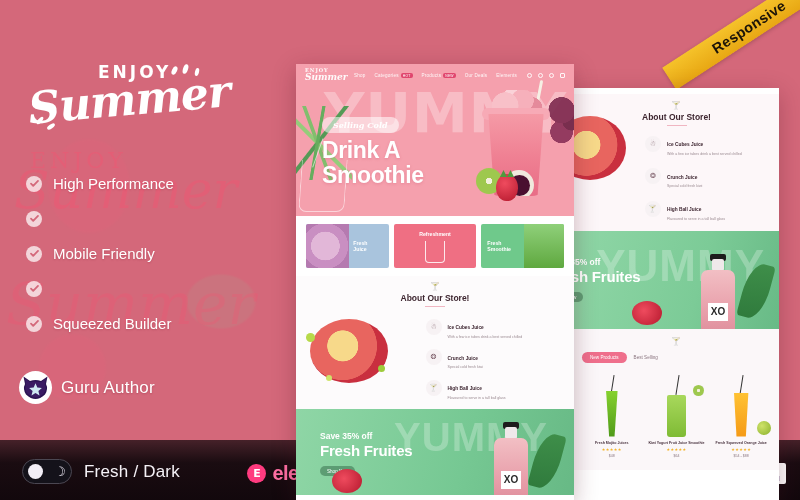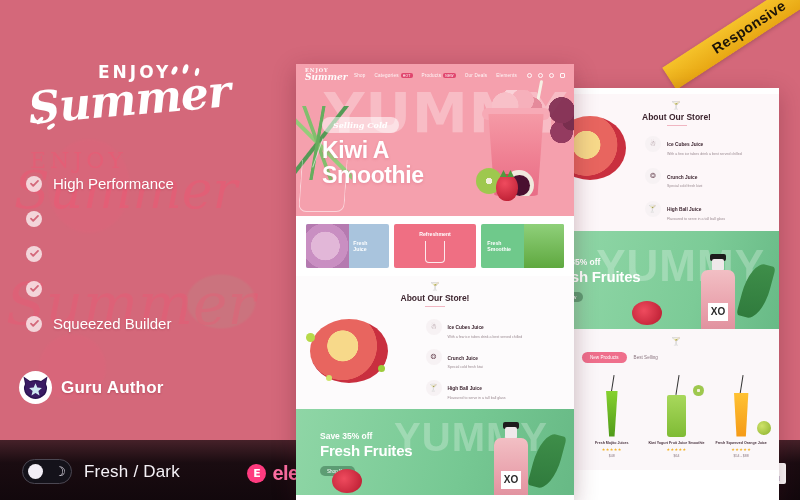--- a/index.html
+++ b/index.html
@@ -61,21 +61,21 @@
     text-shadow:0 1px 2px rgba(120,20,40,.25);
     white-space:nowrap;
   }
 
   .guru{ position:absolute; left:19px; top:371px; display:flex; align-items:center; }
   .guru-badge{
     width:33px;height:33px;border-radius:50%;
     background:#fff; display:flex;align-items:center;justify-content:center;
     flex:0 0 33px; margin-right:9px;
   }
-  .guru-label{ color:#fff; font-weight:bold; font-size:17px; letter-spacing:.2px;
+  .guru-label{ color:#fff; font-weight:normal; font-size:17px; letter-spacing:.2px;
     text-shadow:0 1px 2px rgba(120,20,40,.3); }
 
   
   .darkbar{
     position:absolute; left:0; bottom:0; width:800px; height:60px;
     background:linear-gradient(180deg, rgba(15,6,10,.72) 0%, rgba(12,5,9,.93) 38%, rgba(10,4,8,.96) 100%);
   }
   .toggle-row{ position:absolute; left:22px; bottom:16px; display:flex; align-items:center; }
   .toggle{
     width:50px;height:25px;border-radius:14px;background:#14121a;
@@ -320,20 +320,21 @@
               <path d="M2 5.6 L4.2 7.8 L9 2.9" stroke="#d4687a" stroke-width="1.8" fill="none" stroke-linecap="round" stroke-linejoin="round"></path>
             </svg>
         </span>
       </div>
       <div class="feat">
         <span class="feat-ic">
           <svg width="11" height="11" viewBox="0 0 11 11">
               <path d="M2 5.6 L4.2 7.8 L9 2.9" stroke="#d4687a" stroke-width="1.8" fill="none" stroke-linecap="round" stroke-linejoin="round"></path>
             </svg>
         </span>
+        <span class="feat-label">Mobile Friendly</span>
       </div>
       <div class="feat">
         <span class="feat-ic">
           <svg width="11" height="11" viewBox="0 0 11 11">
               <path d="M2 5.6 L4.2 7.8 L9 2.9" stroke="#d4687a" stroke-width="1.8" fill="none" stroke-linecap="round" stroke-linejoin="round"></path>
             </svg>
         </span>
       </div>
       <div class="feat">
         <span class="feat-ic">
@@ -381,21 +382,21 @@
           <i></i>
           <i></i>
           <i></i>
           <i class="sq"></i>
         </div>
       </div>
 
       <div class="hero-txt">
         <div class="pill">Selling Cold</div>
         <div class="h1">
-          <div>Kiwi A</div>
+          <div>Drink A</div>
           <div>Smoothie</div>
         </div>
       </div>
 
       <div class="cup">
         <div class="straw"></div>
         <div class="cup-foam"></div>
         <div class="cup-lid"></div>
         <div class="cup-body">
           <div class="cup-seal">

